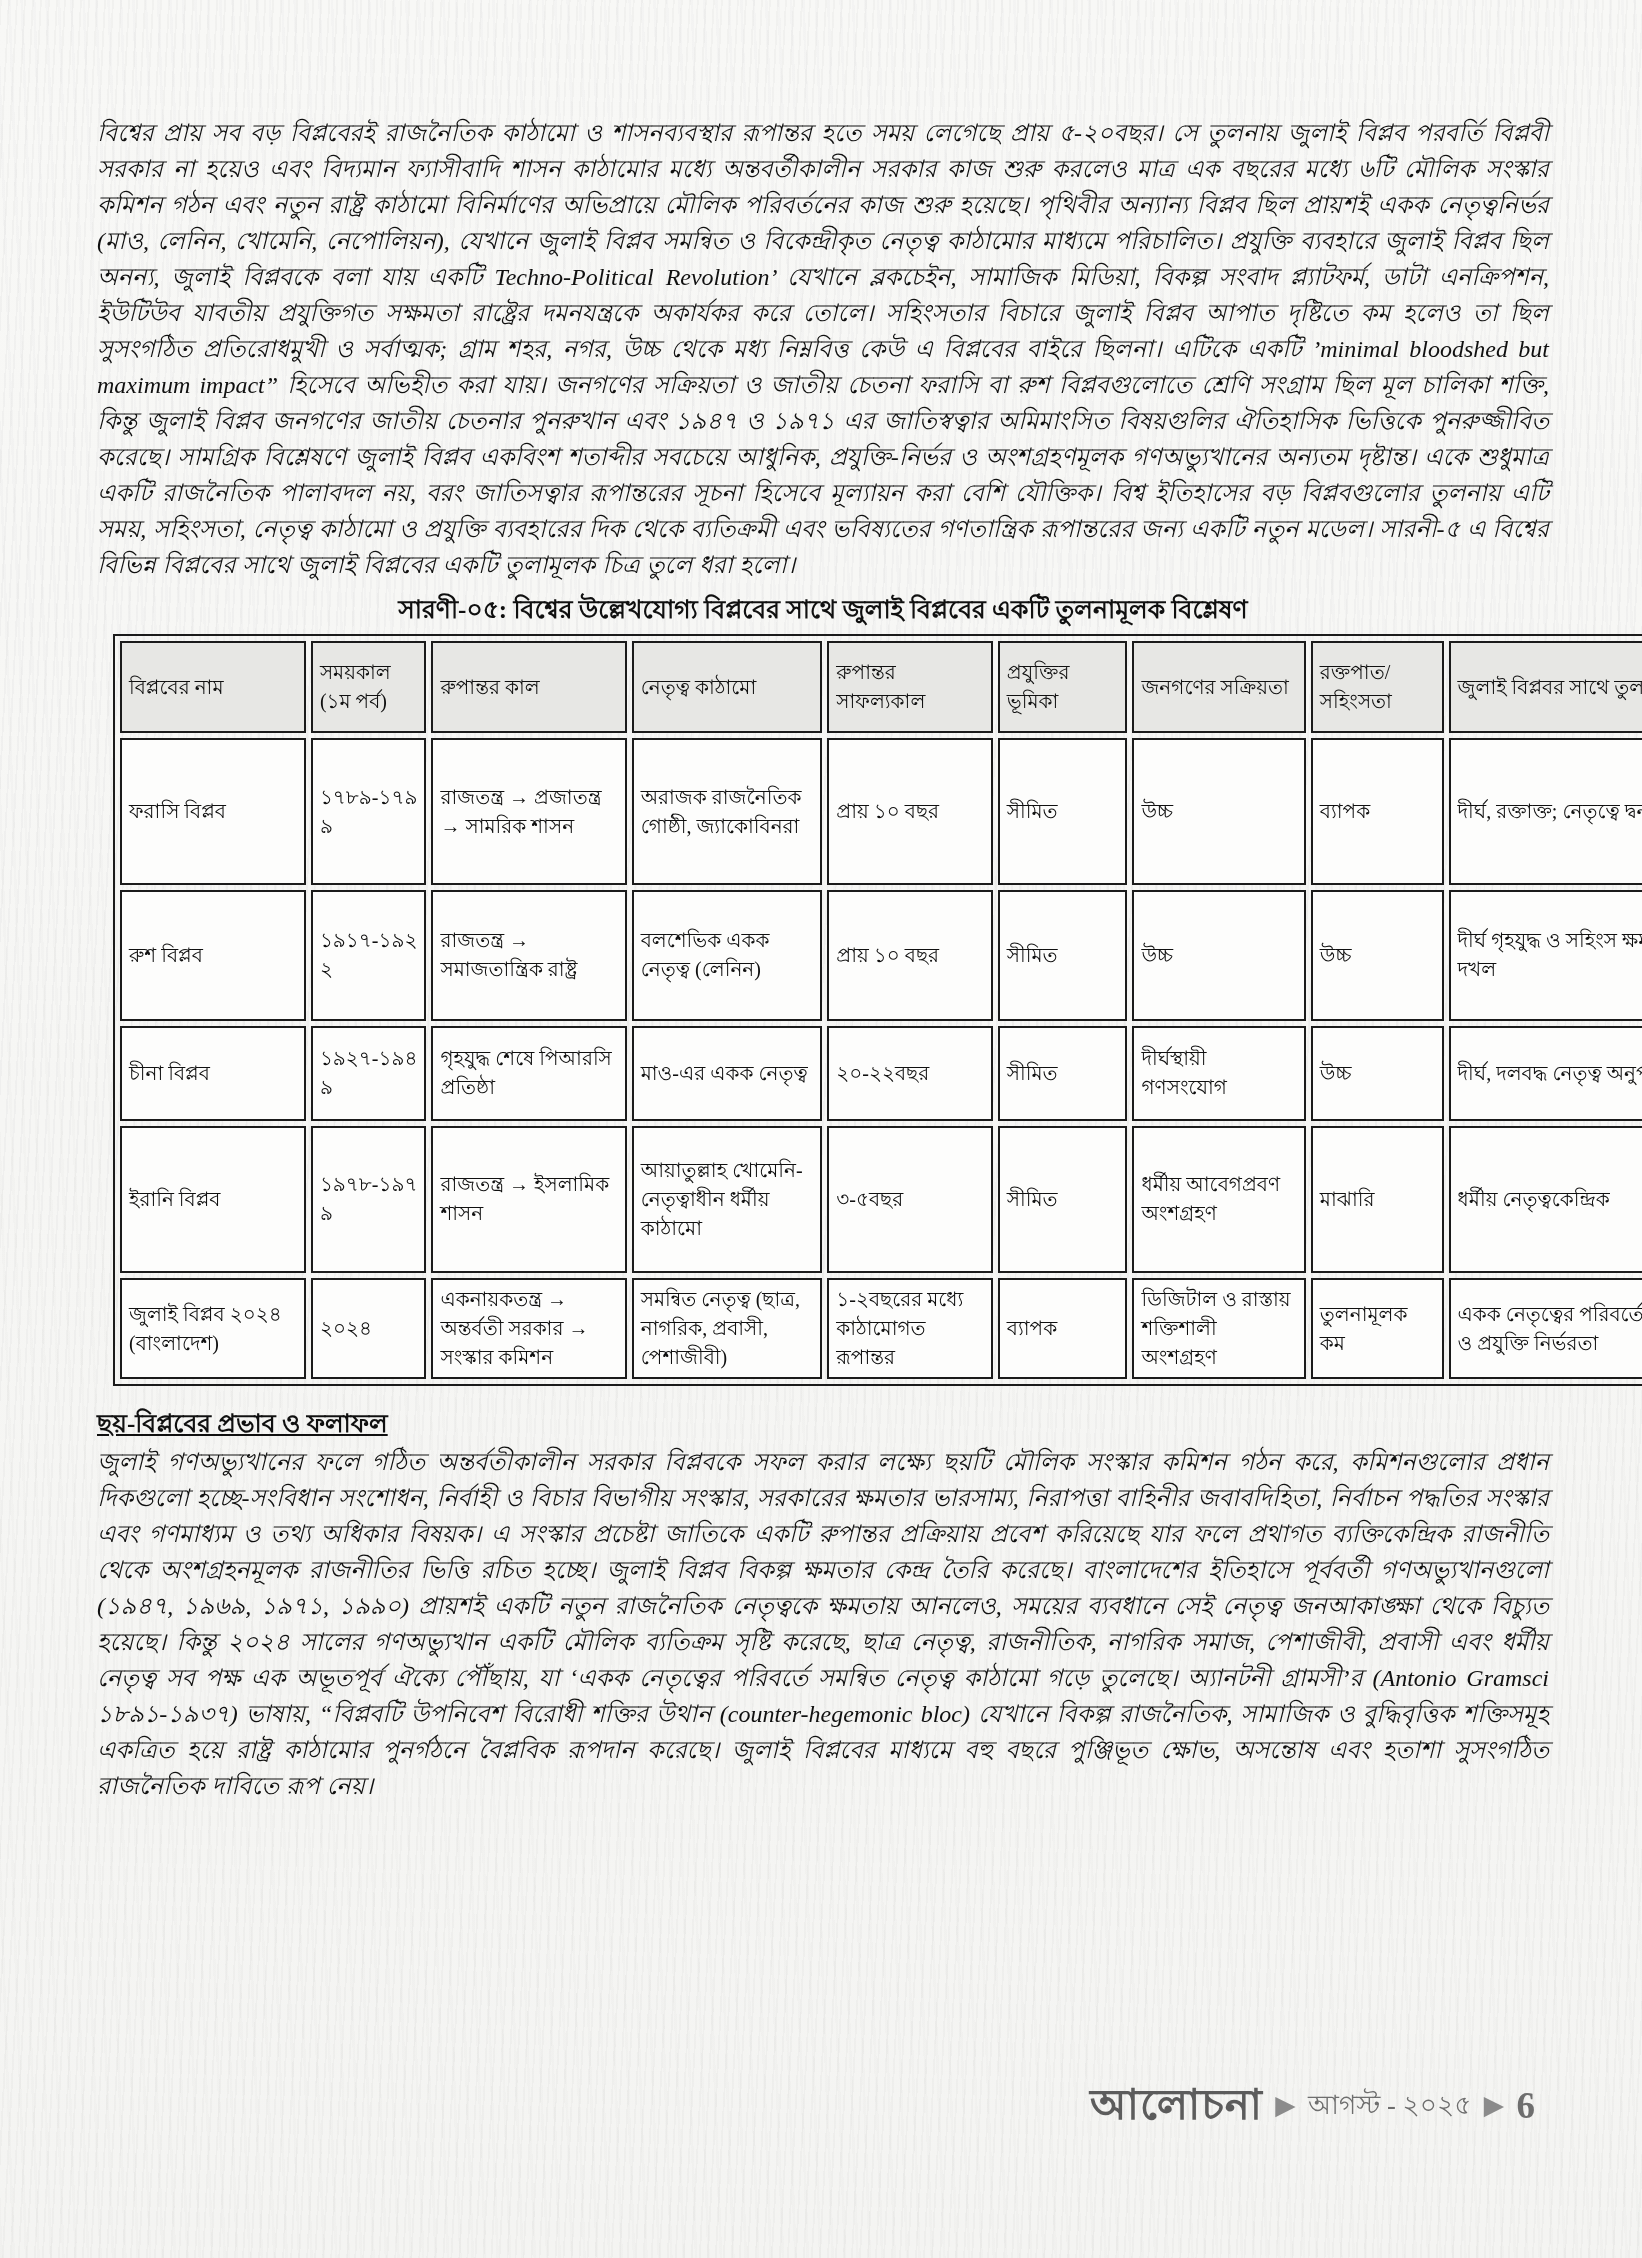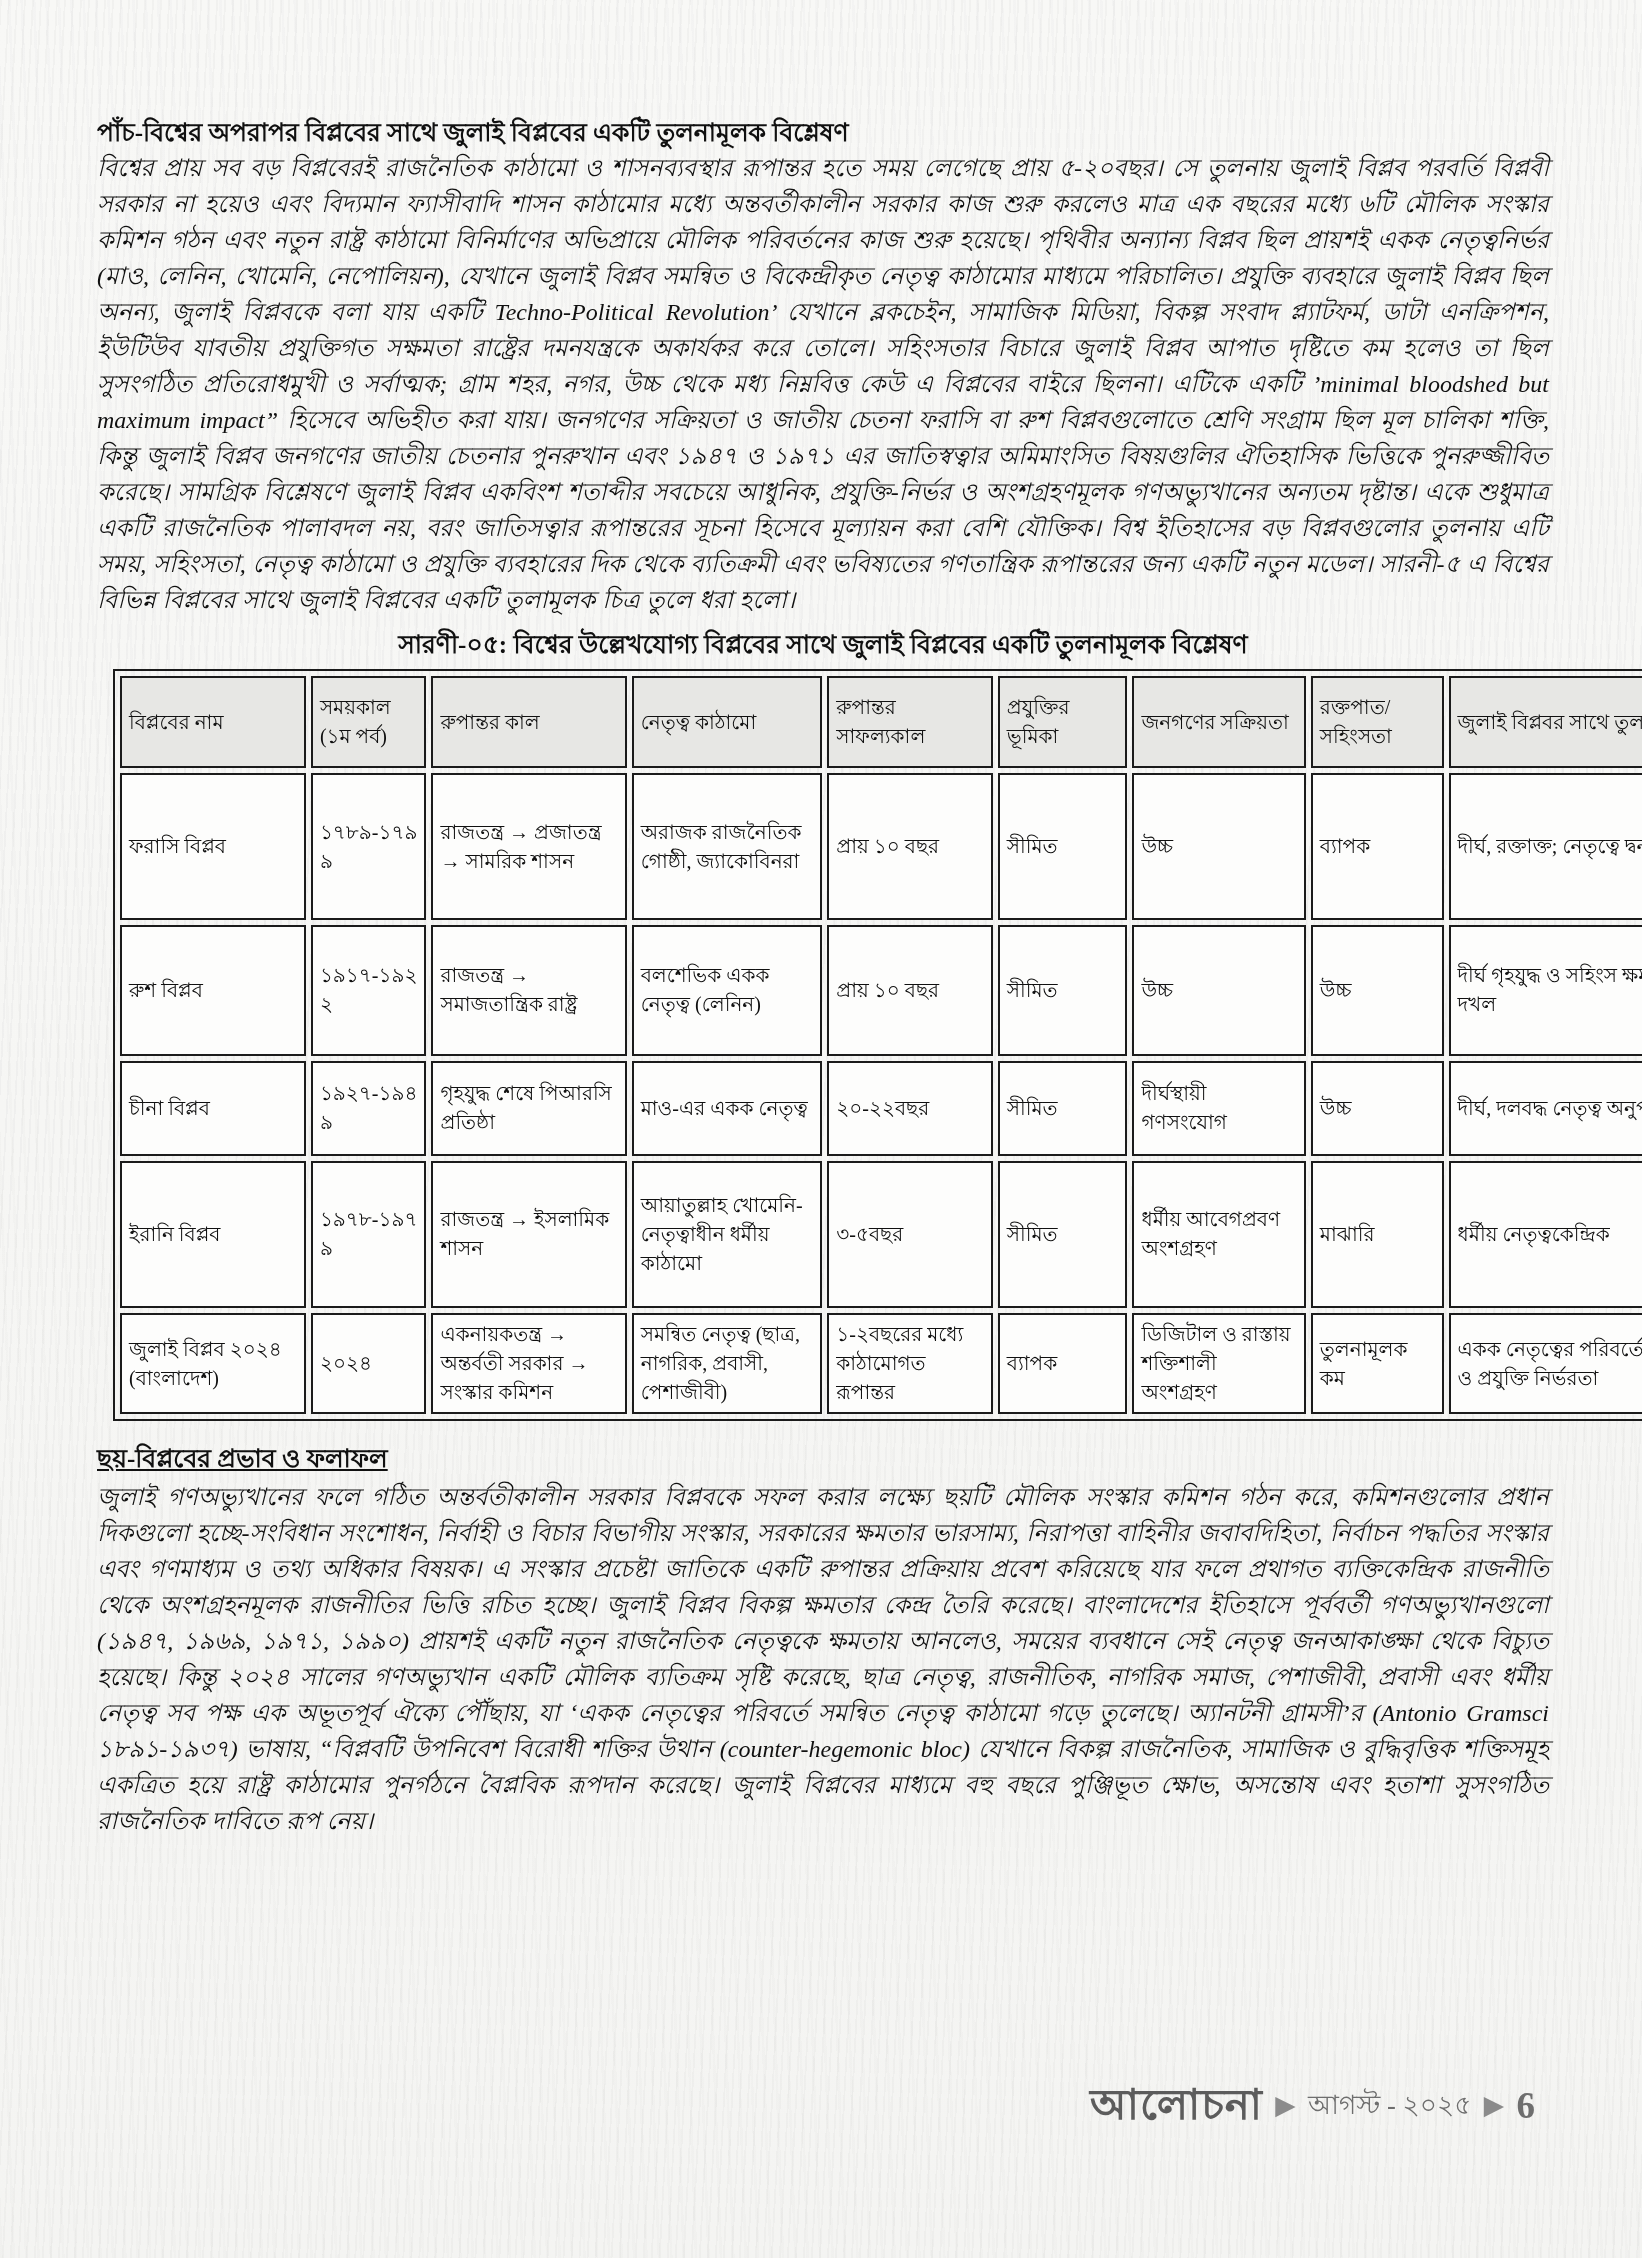--- a/index.html
+++ b/index.html
@@ -121,21 +121,20 @@
     font-weight:bold;
     color:#6e6e6e;
     line-height:1;
   }
 </style>
 </head>
 <body>
 
 <div class="content">
 
-  <h1 class="h1">পাঁচ-বিশ্বের অপরাপর বিপ্লবের সাথে জুলাই বিপ্লবের একটি তুলনামূলক বিশ্লেষণ</h1>
 
   <p class="para">বিশ্বের প্রায় সব বড় বিপ্লবেরই রাজনৈতিক কাঠামো ও শাসনব্যবস্থার রূপান্তর হতে সময় লেগেছে প্রায় ৫-২০বছর। সে তুলনায় জুলাই বিপ্লব পরবর্তি বিপ্লবী সরকার না হয়েও এবং বিদ্যমান ফ্যাসীবাদি শাসন কাঠামোর মধ্যে অন্তবর্তীকালীন সরকার কাজ শুরু করলেও মাত্র এক বছরের মধ্যে ৬টি মৌলিক সংস্কার কমিশন গঠন এবং নতুন রাষ্ট্র কাঠামো বিনির্মাণের অভিপ্রায়ে মৌলিক পরিবর্তনের কাজ শুরু হয়েছে। পৃথিবীর অন্যান্য বিপ্লব ছিল প্রায়শই একক নেতৃত্বনির্ভর (মাও, লেনিন, খোমেনি, নেপোলিয়ন), যেখানে জুলাই বিপ্লব সমন্বিত ও বিকেন্দ্রীকৃত নেতৃত্ব কাঠামোর মাধ্যমে পরিচালিত। প্রযুক্তি ব্যবহারে জুলাই বিপ্লব ছিল অনন্য, জুলাই বিপ্লবকে বলা যায় একটি Techno-Political Revolution’ যেখানে ব্লকচেইন, সামাজিক মিডিয়া, বিকল্প সংবাদ প্ল্যাটফর্ম, ডাটা এনক্রিপশন, ইউটিউব যাবতীয় প্রযুক্তিগত সক্ষমতা রাষ্ট্রের দমনযন্ত্রকে অকার্যকর করে তোলে। সহিংসতার বিচারে জুলাই বিপ্লব আপাত দৃষ্টিতে কম হলেও তা ছিল সুসংগঠিত প্রতিরোধমুখী ও সর্বাত্মক; গ্রাম শহর, নগর, উচ্চ থেকে মধ্য নিম্নবিত্ত কেউ এ বিপ্লবের বাইরে ছিলনা। এটিকে একটি ’minimal bloodshed but maximum impact” হিসেবে অভিহীত করা যায়। জনগণের সক্রিয়তা ও জাতীয় চেতনা ফরাসি বা রুশ বিপ্লবগুলোতে শ্রেণি সংগ্রাম ছিল মূল চালিকা শক্তি, কিন্তু জুলাই বিপ্লব জনগণের জাতীয় চেতনার পুনরুখান এবং ১৯৪৭ ও ১৯৭১ এর জাতিস্বত্বার অমিমাংসিত বিষয়গুলির ঐতিহাসিক ভিত্তিকে পুনরুজ্জীবিত করেছে। সামগ্রিক বিশ্লেষণে জুলাই বিপ্লব একবিংশ শতাব্দীর সবচেয়ে আধুনিক, প্রযুক্তি-নির্ভর ও অংশগ্রহণমূলক গণঅভ্যুখানের অন্যতম দৃষ্টান্ত। একে শুধুমাত্র একটি রাজনৈতিক পালাবদল নয়, বরং জাতিসত্বার রূপান্তরের সূচনা হিসেবে মূল্যায়ন করা বেশি যৌক্তিক। বিশ্ব ইতিহাসের বড় বিপ্লবগুলোর তুলনায় এটি সময়, সহিংসতা, নেতৃত্ব কাঠামো ও প্রযুক্তি ব্যবহারের দিক থেকে ব্যতিক্রমী এবং ভবিষ্যতের গণতান্ত্রিক রূপান্তরের জন্য একটি নতুন মডেল। সারনী-৫ এ বিশ্বের বিভিন্ন বিপ্লবের সাথে জুলাই বিপ্লবের একটি তুলামূলক চিত্র তুলে ধরা হলো।</p>
 
   <div class="table-caption">সারণী-০৫: বিশ্বের উল্লেখযোগ্য বিপ্লবের সাথে জুলাই বিপ্লবের একটি তুলনামূলক বিশ্লেষণ</div>
 
   <table class="cmp">
     <colgroup>
       <col>
         <col>
         <col>

